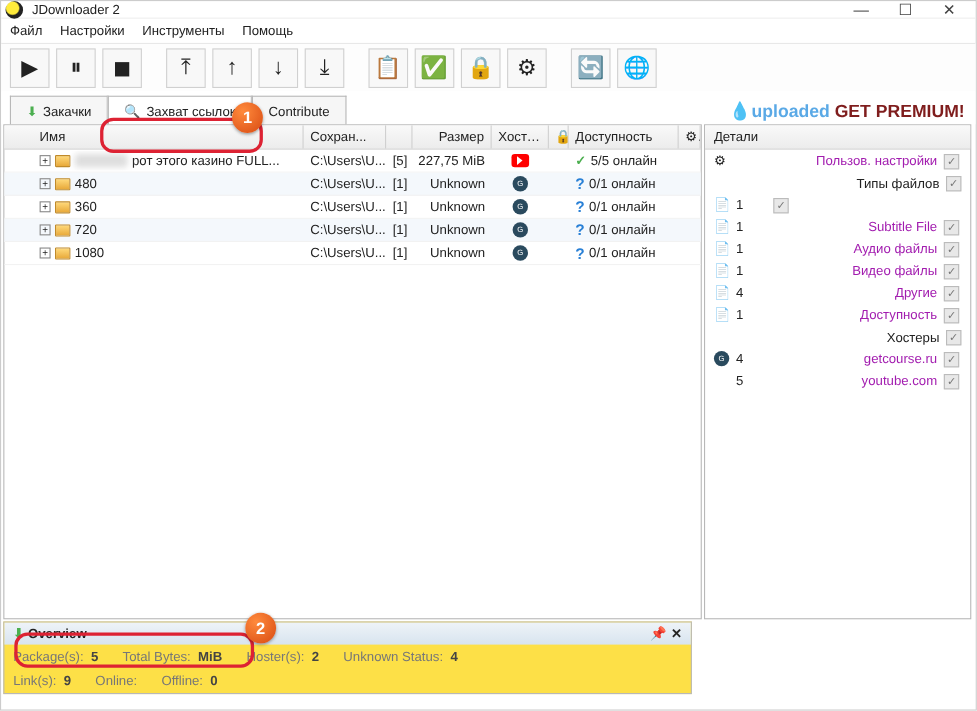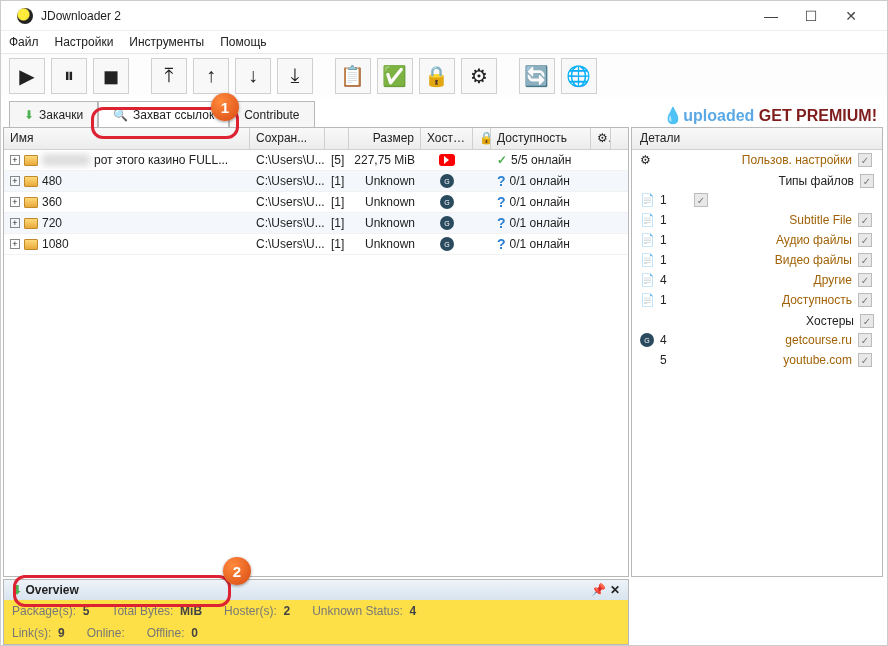--- a/index.html
+++ b/index.html
@@ -1,17 +1,17 @@
 <!DOCTYPE html>
 <html><head>
 <meta charset="utf-8">
 <style>
 * { box-sizing: border-box; margin: 0; padding: 0; }
 body { font-family: "Segoe UI", Tahoma, sans-serif; font-size: 12px; background: #fff; color: #222; width: 888px; height: 646px; overflow: hidden; border: 1px solid #ccc; position: relative; }
-.titlebar { height: 30px; display: flex; align-items: center; padding: 0 16px; border-bottom: 1px solid #eee; }
+.titlebar { height: 16px; display: flex; align-items: center; padding: 0 4px; border-bottom: 1px solid #eee; }
 .titlebar .logo { width: 16px; height: 16px; background: radial-gradient(circle at 40% 40%, #ffeb3b 40%, #222 50%); border-radius: 50%; margin-right: 8px; }
 .titlebar .title { flex: 1; font-size: 12px; }
 .winbtn { width: 40px; height: 24px; display: flex; align-items: center; justify-content: center; font-size: 14px; color: #444; }
 .menubar { height: 22px; display: flex; align-items: center; padding: 0 8px; gap: 16px; }
 .menubar span { font-size: 12px; }
 .toolbar { height: 44px; display: flex; align-items: center; padding: 0 8px; gap: 4px; border-top: 1px solid #e8e8e8; background: #fdfdfd; position: relative; }
 .tbtn { width: 36px; height: 36px; border: 1px solid #d0d0d0; background: #f8f8f8; display: flex; align-items: center; justify-content: center; font-size: 20px; margin-right: 2px; }
 .tsep { width: 12px; }
 .tabs-row { height: 30px; display: flex; align-items: flex-end; padding-left: 8px; background: #fff; justify-content: space-between; }
 .tabs { display: flex; align-items: flex-end; }
@@ -21,39 +21,39 @@
 .premium .get { color: #7f1d1d; }
 .content { display: flex; height: 450px; }
 .left { flex: 1; display: flex; flex-direction: column; border: 1px solid #b8b8b8; margin: 0 2px; }
 .right { width: 252px; display: flex; flex-direction: column; border: 1px solid #b8b8b8; margin: 0 4px 0 0; }
 .thead { display: flex; background: linear-gradient(#f9f9f9,#ececec); border-bottom: 1px solid #d0d0d0; height: 22px; }
 .thead .cell { border-right: 1px solid #d0d0d0; padding: 3px 6px; font-size: 12px; overflow: hidden; white-space: nowrap; text-overflow: ellipsis; }
 .thead .gear { width: 20px; text-align: center; }
 .row { display: flex; height: 21px; align-items: center; border-bottom: 1px solid #f2f2f2; }
 .row:nth-child(even) { background: #f4f8fc; }
 .row .cell { padding: 2px 6px; font-size: 12px; overflow: hidden; white-space: nowrap; text-overflow: ellipsis; display: flex; align-items: center; gap: 4px; }
-.c-name { width: 246px; }
+.c-name { width: 246px; margin-left: 26px; }
 .c-save { width: 75px; }
 .c-cnt { width: 24px; }
 .c-size { width: 72px; text-align: right; justify-content: flex-end; }
 .c-host { width: 52px; justify-content: center; }
 .c-lock { width: 18px; justify-content: center; }
 .c-avail { width: 100px; }
 .folder-ic { width: 14px; height: 11px; background: linear-gradient(#ffd97a,#e8a93a); border-radius: 1px; border: 1px solid #c08a2a; display: inline-block; }
 .plus { width: 10px; height: 10px; border: 1px solid #888; font-size: 9px; line-height: 8px; text-align: center; display: inline-block; }
 .yt-ic { width: 16px; height: 12px; background: #f00; border-radius: 3px; position: relative; }
 .yt-ic::after { content: ""; position: absolute; left: 5px; top: 2px; border-left: 5px solid #fff; border-top: 4px solid transparent; border-bottom: 4px solid transparent; }
 .gc-ic { width: 14px; height: 14px; background: #2a4a5e; border-radius: 50%; color: #fff; font-size: 7px; display: flex; align-items: center; justify-content: center; }
 .check-green { color: #4caf50; font-weight: bold; }
 .q-blue { color: #2980d6; font-weight: bold; font-size: 14px; }
 .rhead { background: linear-gradient(#f9f9f9,#ececec); border-bottom: 1px solid #d0d0d0; height: 22px; padding: 3px 8px; font-size: 12px; }
 .rrow { display: flex; align-items: center; height: 20px; font-size: 12px; }
 .rrow .ricon { width: 20px; }
 .rrow .rcount { width: 34px; }
-.rrow .rlabel { flex: 1; text-align: right; padding-right: 6px; color: #a16207; }
+.rrow .rlabel { flex: 1; text-align: right; padding-right: 6px; color: #a21caf; }
 .rrow .rchk { width: 16px; }
 .rsec-title { display: flex; justify-content: flex-end; font-weight: normal; padding: 4px 8px 2px; font-size: 12px; align-items: center; gap: 6px; }
 .chkbx { width: 14px; height: 14px; background: #e8e8e8; border: 1px solid #bbb; display: inline-flex; align-items: center; justify-content: center; color: #777; font-size: 10px; }
 .overview { margin: 2px 258px 2px 2px; border: 1px solid #b8b8b8; background: #fde047; }
 .ov-head { background: linear-gradient(#eef3f8,#d8e4ef); padding: 3px 8px; font-weight: bold; display: flex; justify-content: space-between; align-items: center; }
 .ov-body { padding: 4px 8px; color: #777; font-size: 12px; display: flex; gap: 22px; flex-wrap: wrap; }
 .ov-body b { color: #444; }
 .highlight { position: absolute; border: 3px solid #d23; border-radius: 12px; pointer-events: none; }
 .marker { position: absolute; width: 28px; height: 28px; background: radial-gradient(circle at 35% 30%, #ff8a3c, #d84a12); border-radius: 50%; color: #fff; font-weight: bold; font-size: 15px; display: flex; align-items: center; justify-content: center; box-shadow: 0 1px 3px rgba(0,0,0,.4); pointer-events: none; }
 .blurred { filter: blur(3px); background: #ddd; color: transparent; width: 48px; display: inline-block; height: 12px; border-radius: 2px; }

